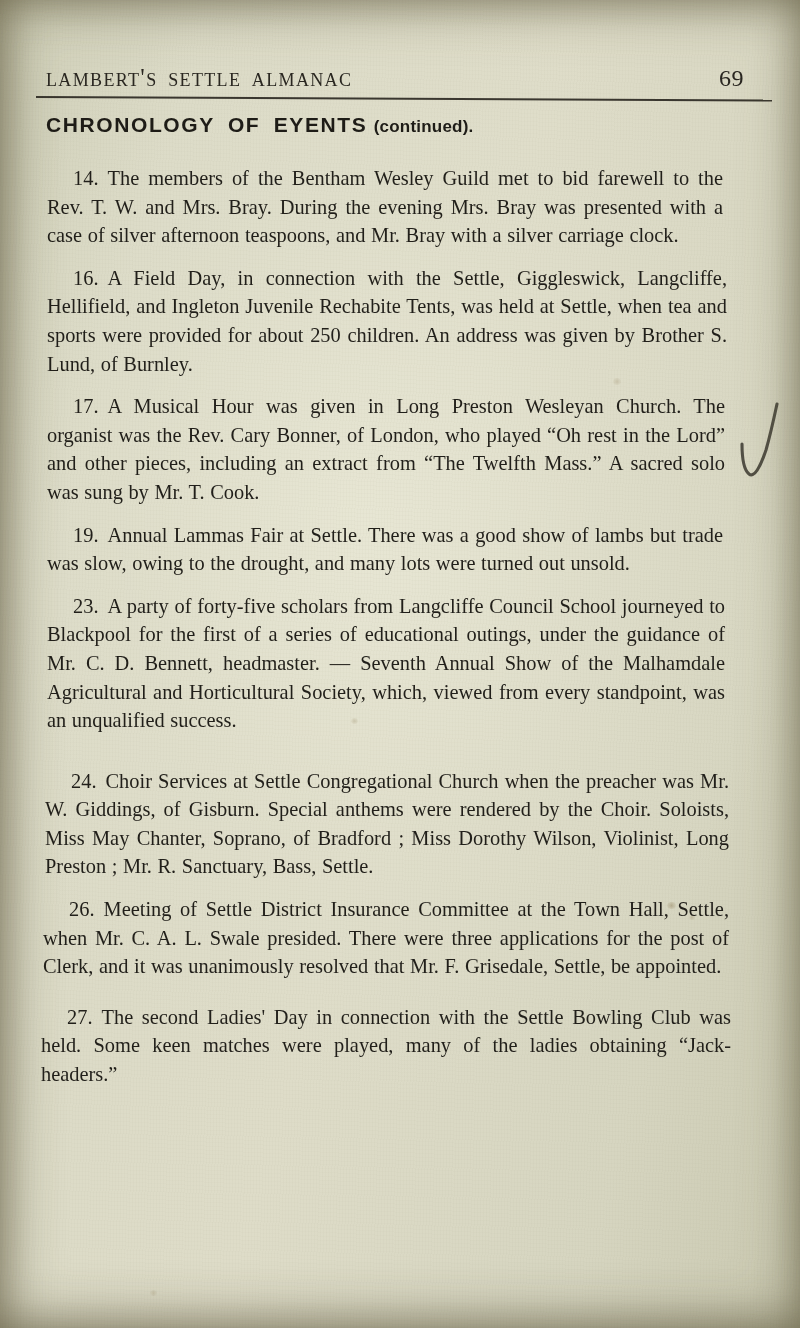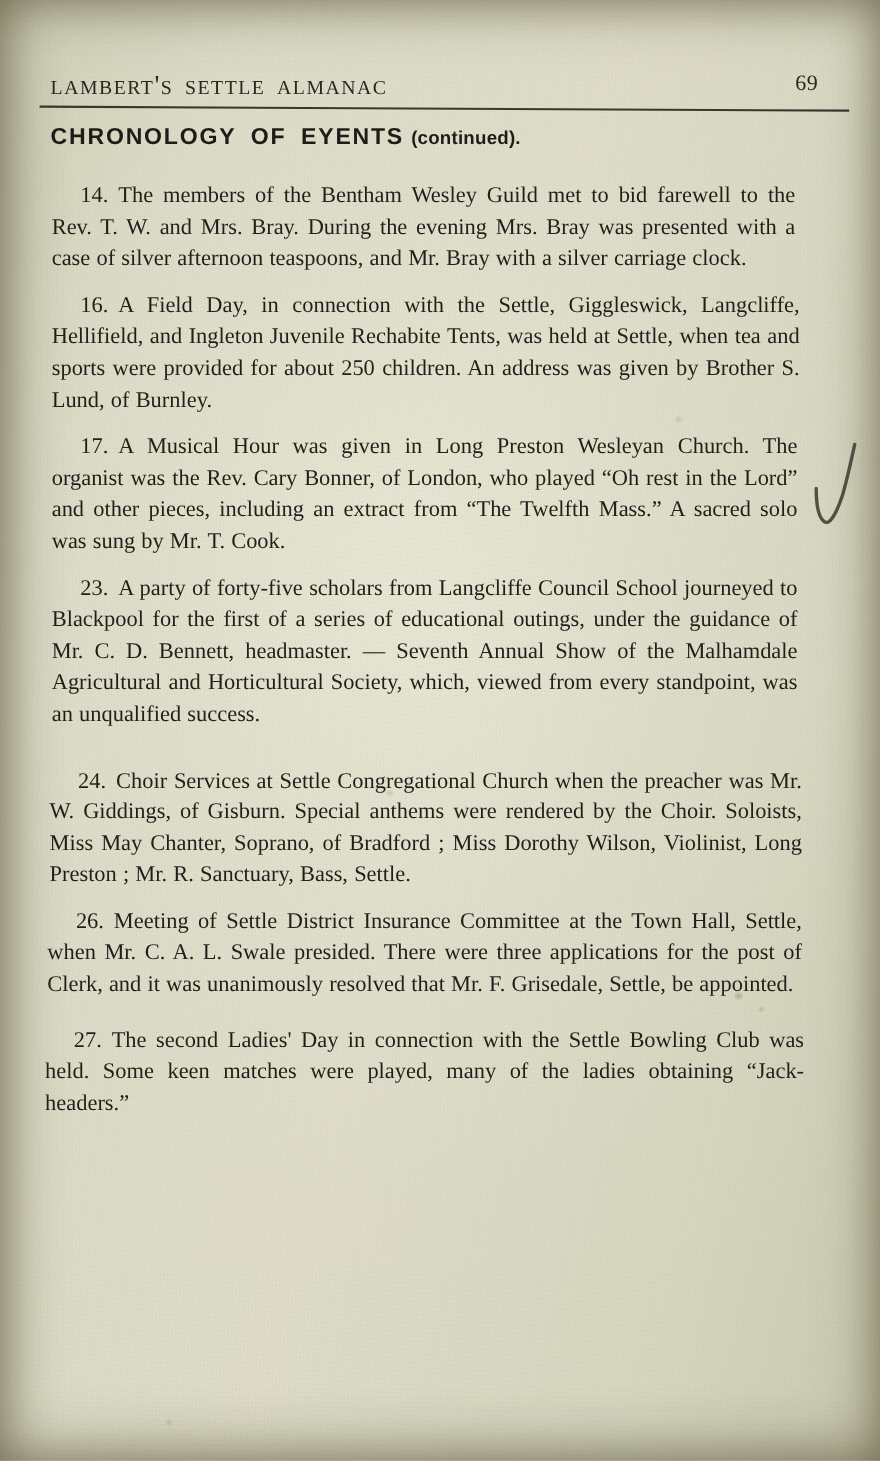--- a/index.html
+++ b/index.html
@@ -66,21 +66,21 @@
     word-spacing: 3px;
     font-variant: small-caps;
     text-transform: lowercase;
     color: #2a2721;
     white-space: nowrap;
   }
   #page-number {
     position: absolute;
     right: 22px;
     top: 1px;
-    font-size: 20px;
+    font-size: 24px;
     letter-spacing: .5px;
     color: #2a2721;
   }
 
   
   #head-rule {
     position: absolute;
     top: 96px;
     left: 36px;
     width: 736px;
@@ -200,20 +200,23 @@
     </p>
 
     <p class="entry e16">
       <span class="daynum">16.</span><span class="gap"></span><span>A Field Day, in connection with the Settle, Giggleswick, Langcliffe, Hellifield, and Ingleton Juvenile Rechabite Tents, was held at Settle, when tea and sports were provided for about 250 children.  An address was given by Brother S. Lund, of Burnley.</span>
     </p>
 
     <p class="entry e17">
       <span class="daynum">17.</span><span class="gap"></span><span>A Musical Hour was given in Long Preston Wesleyan Church.  The organist was the Rev. Cary Bonner, of London, who played “Oh rest in the Lord” and other pieces, including an extract from “The Twelfth Mass.”  A sacred solo was sung by Mr. T. Cook.</span>
     </p>
 
+    <p class="entry e19">
+      <span class="daynum">19.</span><span class="gap"></span><span>Annual Lammas Fair at Settle.  There was a good show of lambs but trade was slow, owing to the drought, and many lots were turned out unsold.</span>
+    </p>
 
     <p class="entry e23">
       <span class="daynum">23.</span><span class="gap"></span><span>A party of forty-five scholars from Langcliffe Council School journeyed to Blackpool for the first of a series of educational outings, under the guidance of Mr. C. D. Bennett, headmaster. — Seventh Annual Show of the Malhamdale Agricultural and Horticultural Society, which, viewed from every standpoint, was an unqualified success.</span>
     </p>
 
     <p class="entry e24">
       <span class="daynum">24.</span><span class="gap"></span><span>Choir Services at Settle Congregational Church when the preacher was Mr. W. Giddings, of Gisburn.  Special anthems were rendered by the Choir.  Soloists, Miss May Chanter, Soprano, of Bradford ; Miss Dorothy Wilson, Violinist, Long Preston ; Mr. R. Sanctuary, Bass, Settle.</span>
     </p>
 
     <p class="entry e26">

